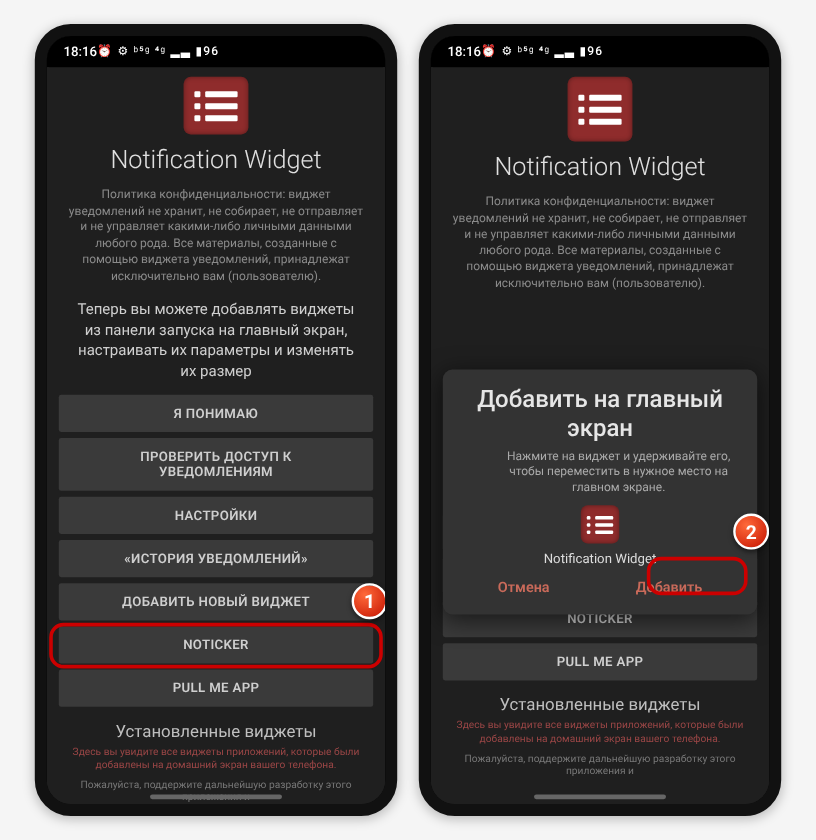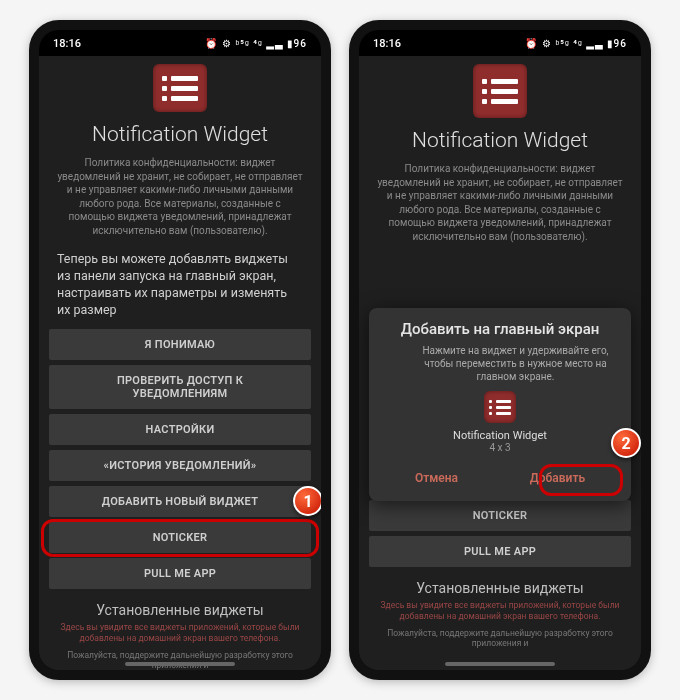--- a/index.html
+++ b/index.html
@@ -25,21 +25,20 @@
     position: relative;
     display: flex;
     flex-direction: column;
   }
   .statusbar {
     height: 26px;
     background: #000;
     color: #fff;
     display: flex;
     align-items: center;
-    justify-content: space-between;
     padding: 0 14px;
     font-size: 11px;
     font-weight: 500;
   }
   .statusbar .icons { display:flex; gap:4px; align-items:center; font-size:10px; letter-spacing:1px; }
   .content {
     flex: 1;
     background: #1f1f1f;
     color: #fff;
     overflow: hidden;
@@ -58,21 +57,21 @@
     justify-content: center;
     margin-bottom: 10px;
     box-shadow: inset 0 0 4px rgba(0,0,0,.4);
   }
   .app-icon .rows { width: 36px; display:flex; flex-direction:column; gap:5px; }
   .app-icon .row { display:flex; gap:4px; align-items:center; }
   .app-icon .dot { width:5px; height:5px; background:#fff; border-radius:1px; }
   .app-icon .bar { flex:1; height:5px; background:#fff; border-radius:1px; }
   h1.title { font-size: 21px; font-weight: 300; color:#e0e0e0; margin-bottom: 10px; }
   .privacy { font-size: 10px; line-height: 1.35; color:#8a8a8a; text-align:center; padding: 0 6px 10px; }
-  .tip { font-size: 12.5px; line-height:1.35; color:#cfcfcf; text-align:left; padding: 4px 8px 10px; }
+  .tip { font-size: 12.5px; line-height:1.35; color:#cfcfcf; text-align:center; padding: 4px 8px 10px; }
   .btn {
     width: 100%;
     background: #3a3a3a;
     color:#cfcfcf;
     text-align:center;
     font-size: 11px;
     font-weight: 600;
     letter-spacing: .3px;
     padding: 9px 20px;
     margin-bottom: 5px;
@@ -104,21 +103,21 @@
   }
   
   .modal {
     position:absolute;
     left: 10px; right:10px; top: 252px;
     background: #333;
     border-radius: 8px;
     padding: 12px 10px 10px;
     box-shadow: 0 4px 20px rgba(0,0,0,.6);
   }
-  .modal h2 { font-size:15px; color:#e6e6e6; text-align:center; font-weight:500; margin-bottom:6px; }
+  .modal h2 { font-size:20px; color:#e6e6e6; text-align:center; font-weight:500; margin-bottom:6px; }
   .modal p { font-size:10px; color:#aaa; text-align:center; line-height:1.3; margin-bottom:8px;margin-left:31px; }
   .modal .mini-icon { width:32px; height:32px; margin:0 auto 6px; }
   .modal .mini-icon .rows{ width:22px; gap:3px; }
   .modal .mini-icon .dot{width:3px;height:3px;}
   .modal .mini-icon .bar{height:3px;}
   .modal .wname { font-size:11px; color:#ddd; text-align:center; }
   .modal .wsize { font-size:10px; color:#999; text-align:center; margin-bottom:8px; }
   .modal .actions { display:flex; justify-content:space-around; padding-top:4px;}
   .modal .actions span { font-size:12px; font-weight:600; color:#c96a5a; padding:6px 12px; cursor:pointer; }
 </style>
@@ -217,21 +216,20 @@
               <span class="dot"></span>
               <span class="bar"></span>
             </div>
           <div class="row">
               <span class="dot"></span>
               <span class="bar"></span>
             </div>
         </div>
       </div>
       <div class="wname">Notification Widget</div>
-      <div class="wsize">4 x 3</div>
       <div class="actions">
         <span>Отмена</span>
         <span>Добавить</span>
       </div>
     </div>
 
     <div class="highlight-box" style="right:18px; top:408px; width:84px; height:32px;"></div>
     <div class="marker" style="right:0px; top:372px;">2</div>
   </div>
 </div>

